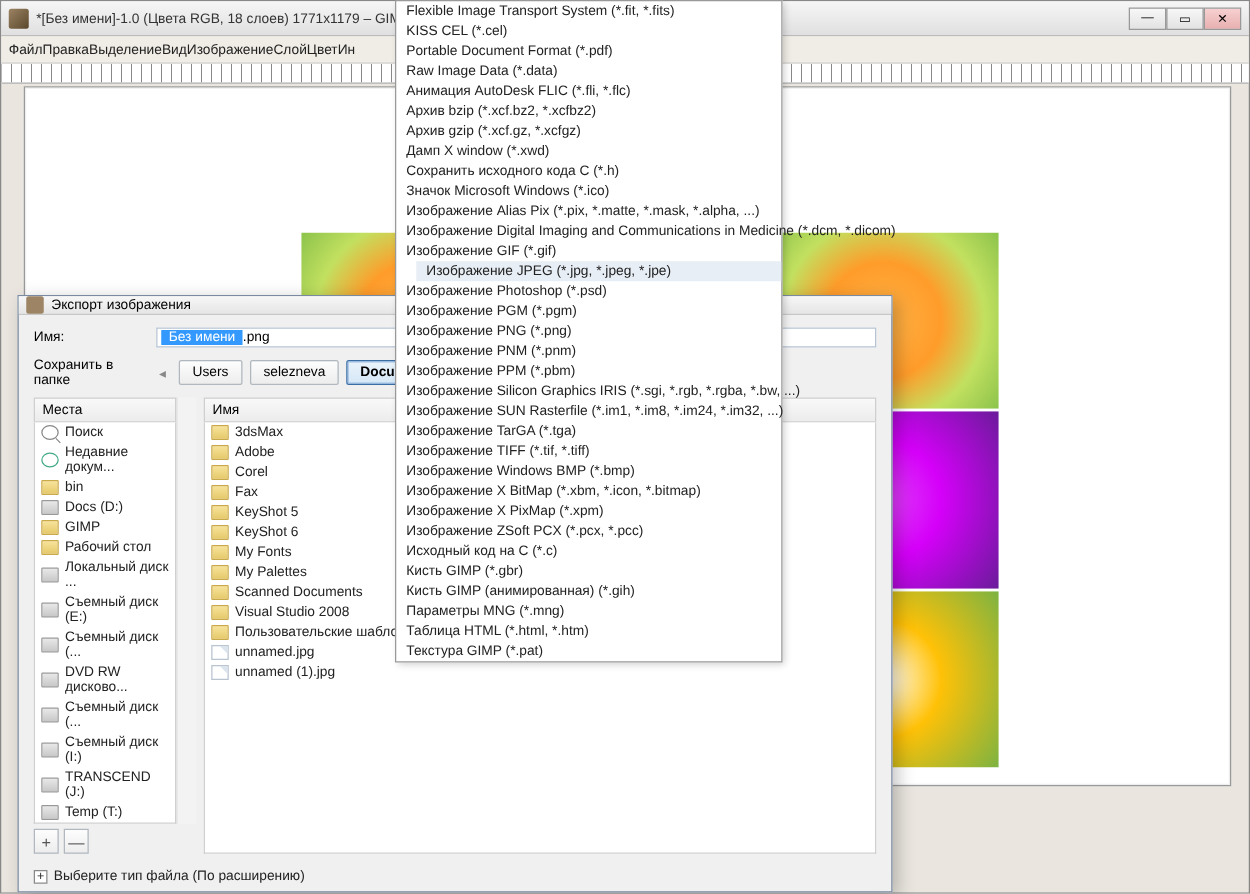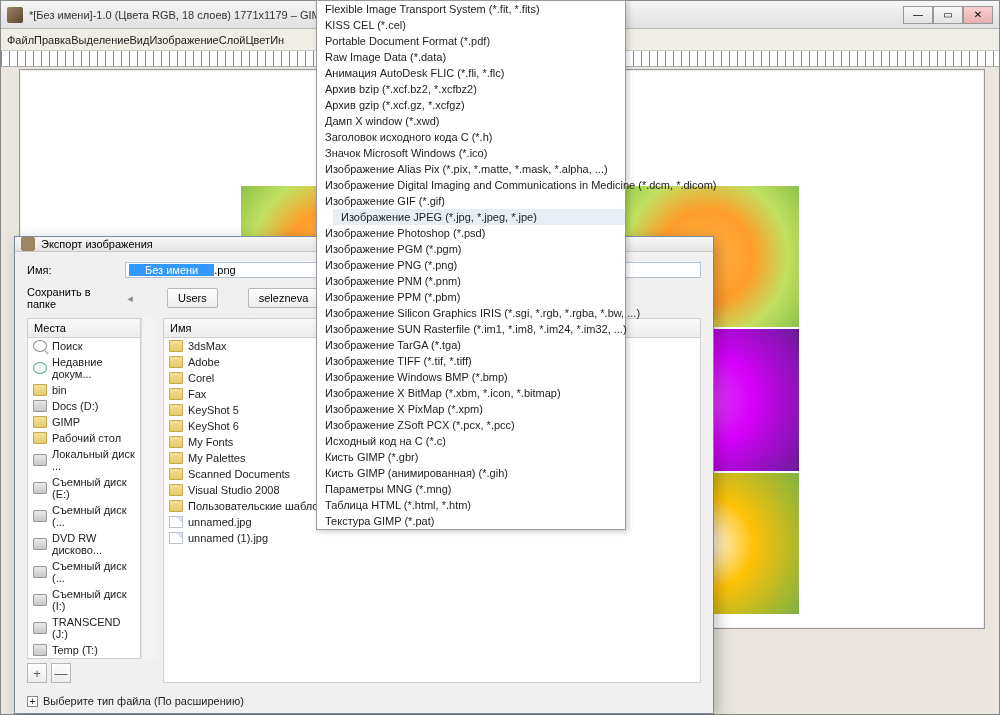--- a/index.html
+++ b/index.html
@@ -29,24 +29,24 @@
 .dropdown .filter input { flex:1; border: none; outline: none; padding: 2px; }
 .dropdown .filter .dd { width: 16px; height: 16px; border: 1px solid #7a9abf; background: linear-gradient(#dfe9f5,#bcd0e6); display:flex; align-items:center; justify-content:center; font-size:9px; color:#345; }
 
 .dialog { position: absolute; left: 14px; top: 236px; width: 700px; height: 478px; background: #f0f0f0; border: 1px solid #7a8aa0; box-shadow: 4px 4px 14px rgba(0,0,0,.25); z-index: 30; display: flex; flex-direction: column; }
 .dialog-titlebar { height: 22px; background: linear-gradient(#f7f7f7,#e5e5e5); display:flex; align-items:center; padding: 0 6px; border-bottom: 1px solid #c7c7c7; }
 .dialog-titlebar .icon { width: 14px; height: 14px; margin-right: 6px; background: #9c8464; border-radius: 2px; }
 .dialog-body { flex: 1; display: flex; flex-direction: column; padding: 10px 12px 8px; gap: 8px; }
 .name-row { display: flex; align-items: center; gap: 8px; }
 .name-row label { width: 90px; }
 .name-input-wrap { flex:1; display:flex; border:1px solid #b5c3d3; background:#fff; padding:1px 3px; }
-.name-input-wrap .sel { background:#3399ff; color:#fff; padding:0 16px; }
+.name-input-wrap .sel { background:#3399ff; color:#fff; padding:0 6px; }
 .save-row { display: flex; align-items: center; gap: 6px; }
 .save-row label { width: 90px; }
-.bc-btn { border: 1px solid #b0b7bf; background: linear-gradient(#fdfdfd,#ededed); padding: 3px 10px; border-radius: 2px; margin-left: 24px; }
+.bc-btn { border: 1px solid #b0b7bf; background: linear-gradient(#fdfdfd,#ededed); padding: 3px 10px; border-radius: 2px; }
 .bc-btn.active { border-color: #3b6ea5; box-shadow: inset 0 0 0 1px #9dc0e5; background: linear-gradient(#eaf3fb,#d5e7f7); font-weight: 600; }
 .bc-sep { width:14px; text-align:center; color:#888; }
 .browser { flex:1; display:flex; gap:6px; min-height:0; }
 .places-col { width:130px; display:flex; flex-direction:column; }
 .list-header { background: linear-gradient(#f9f9f9,#ececec); border: 1px solid #cfcfcf; padding: 3px 6px; font-weight: 400; }
 .list-body { flex:1; border:1px solid #cfcfcf; border-top:none; background:#fff; overflow-y:auto; }
 .list-row { display:flex; align-items:center; gap:5px; padding: 2px 5px; color:#222; }
 .row-icon { width:14px; height:12px; flex-shrink:0; }
 .icn-search { border:1px solid #888; border-radius:50%; position:relative; }
 .icn-search::after { content:""; position:absolute; width:5px; height:1px; background:#888; right:-3px; bottom:-2px; transform:rotate(45deg); }
@@ -264,21 +264,21 @@
 <div class="dropdown">
   <div id="format-list">
       <div class="item">Flexible Image Transport System (*.fit, *.fits)</div>
       <div class="item">KISS CEL (*.cel)</div>
       <div class="item">Portable Document Format (*.pdf)</div>
       <div class="item">Raw Image Data (*.data)</div>
       <div class="item">Анимация AutoDesk FLIC (*.fli, *.flc)</div>
       <div class="item">Архив bzip (*.xcf.bz2, *.xcfbz2)</div>
       <div class="item">Архив gzip (*.xcf.gz, *.xcfgz)</div>
       <div class="item">Дамп X window (*.xwd)</div>
-      <div class="item">Заголовок исходного кода C (*.h)</div>
+      <div class="item">Сохранить исходного кода C (*.h)</div>
       <div class="item">Значок Microsoft Windows (*.ico)</div>
       <div class="item">Изображение Alias Pix (*.pix, *.matte, *.mask, *.alpha, ...)</div>
       <div class="item">Изображение Digital Imaging and Communications in Medicine (*.dcm, *.dicom)</div>
       <div class="item">Изображение GIF (*.gif)</div>
       <div class="item hl">Изображение JPEG (*.jpg, *.jpeg, *.jpe)</div>
       <div class="item">Изображение Photoshop (*.psd)</div>
       <div class="item">Изображение PGM (*.pgm)</div>
       <div class="item">Изображение PNG (*.png)</div>
       <div class="item">Изображение PNM (*.pnm)</div>
       <div class="item">Изображение PPM (*.pbm)</div>

